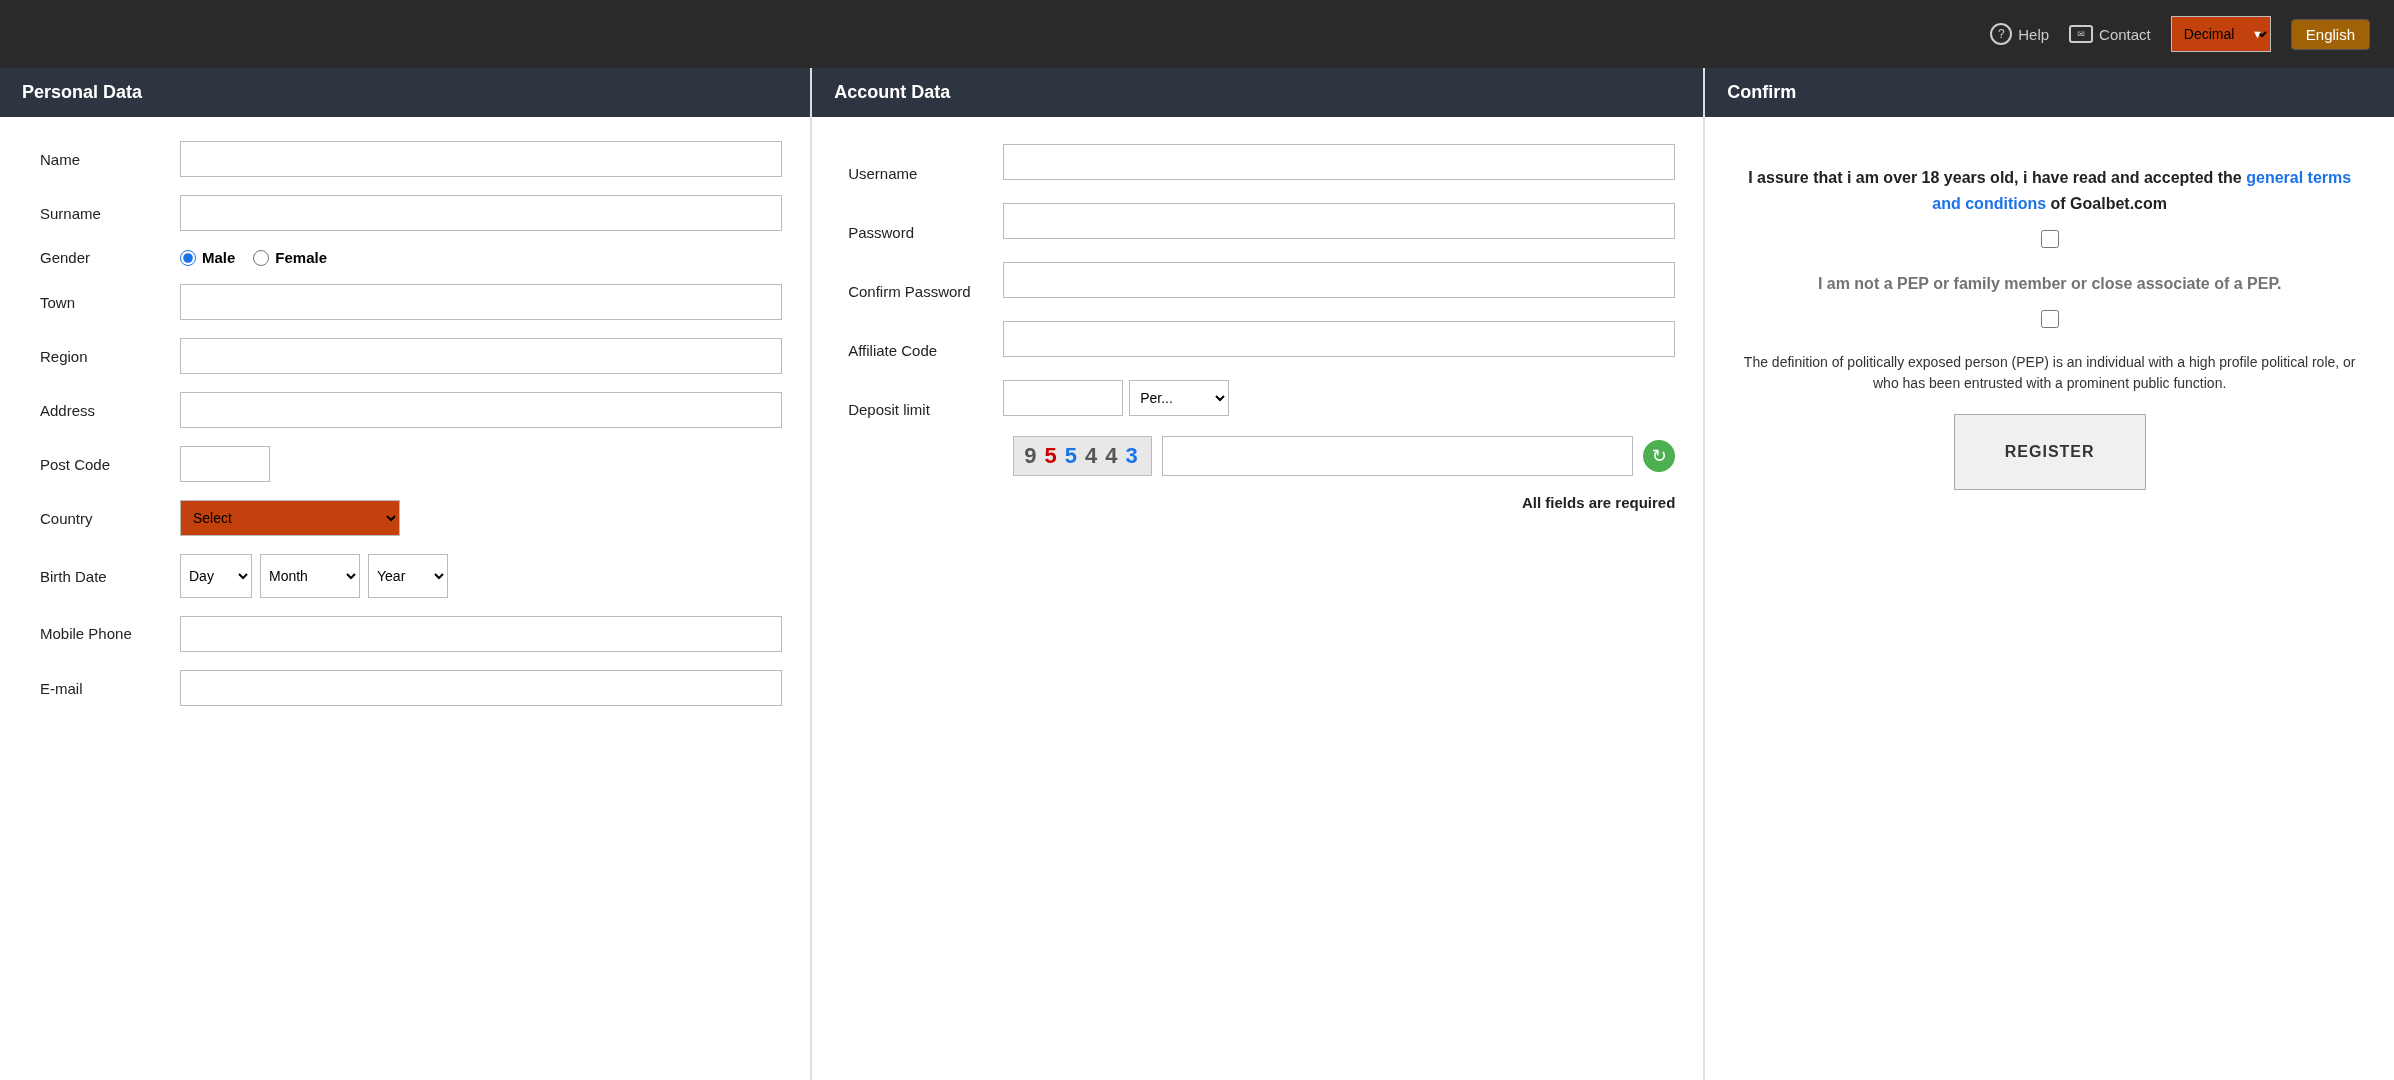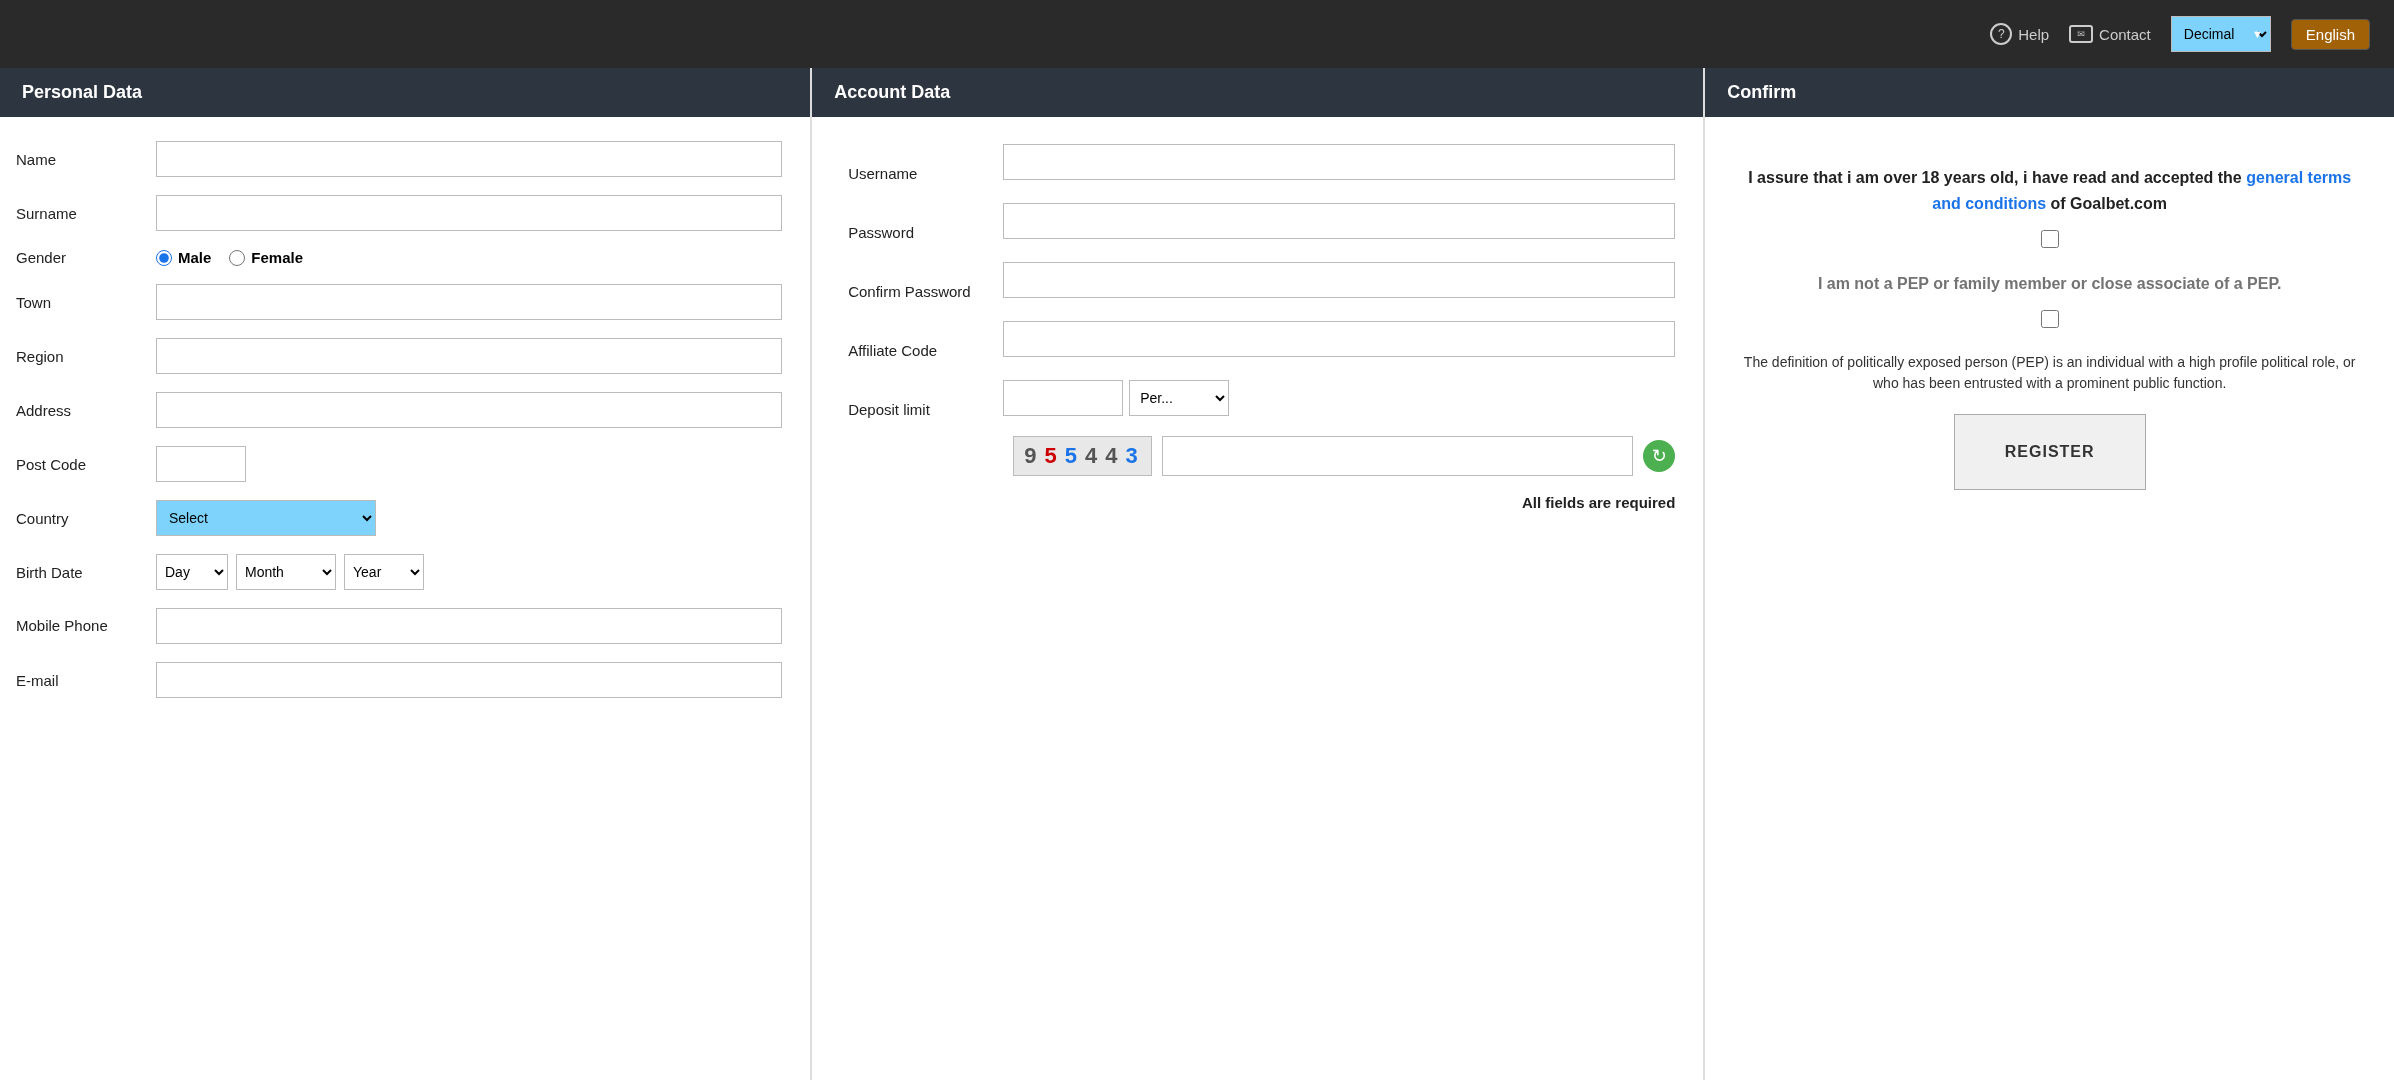--- a/index.html
+++ b/index.html
@@ -95,21 +95,21 @@
     .section-header {
       background: #2d3540;
       color: #fff;
       font-size: 18px;
       font-weight: bold;
       padding: 14px 22px;
       margin-bottom: 24px;
     }
 
     .section-body {
-      padding: 0 28px 28px 16px;
+      padding: 0 28px 28px 40px;
     }
 
     
     .form-row {
       display: flex;
       align-items: center;
       margin-bottom: 18px;
     }
     .form-label {
       width: 140px;
@@ -154,33 +154,33 @@
       width: 16px;
       height: 16px;
     }
 
     
     .form-select {
       height: 36px;
       border: 1px solid #bbb;
       padding: 0 8px;
       font-size: 14px;
-      background: #7dd3fc;
+      background: #c2410c;
     }
     .form-select-country {
       width: 220px;
     }
 
     
     .birth-date-group {
       display: flex;
       gap: 8px;
     }
     .birth-date-group select {
-      height: 36px;
+      height: 44px;
       border: 1px solid #bbb;
       padding: 0 4px;
       font-size: 14px;
       background: #fff;
     }
     .birth-date-group select:first-child {
       width: 72px;
     }
     .birth-date-group select:nth-child(2) {
       width: 100px;

